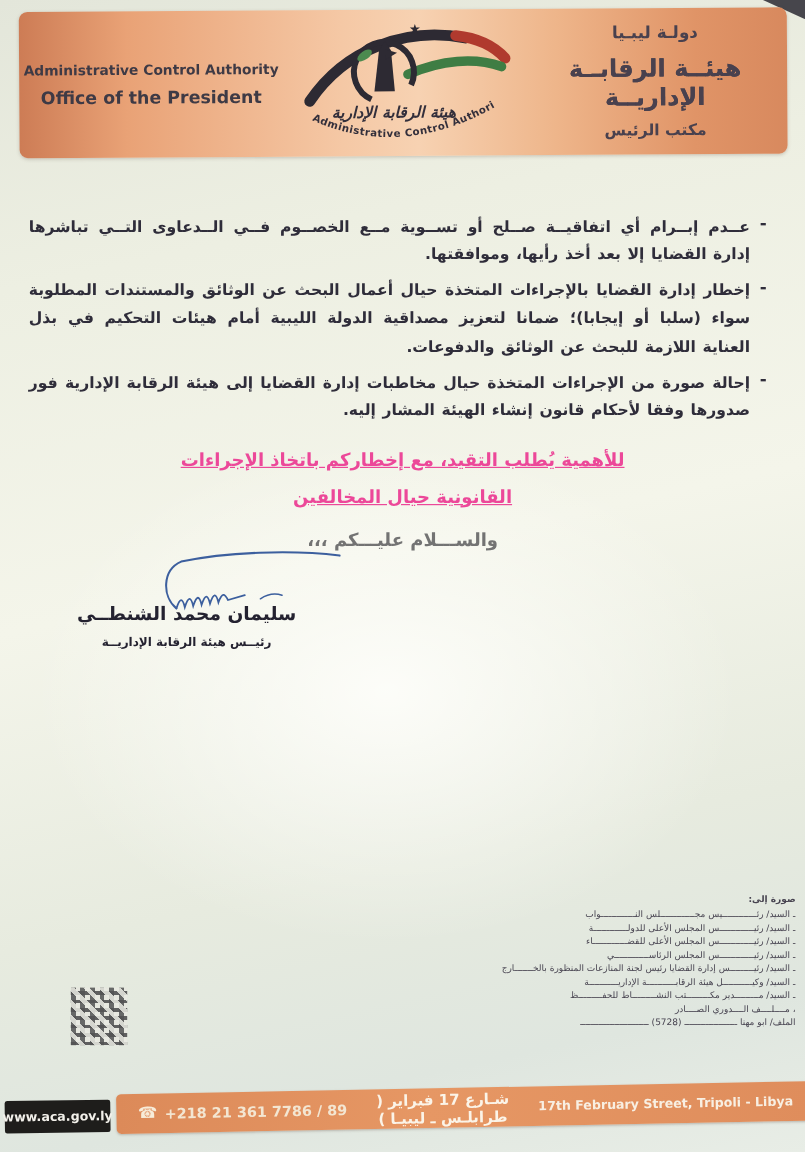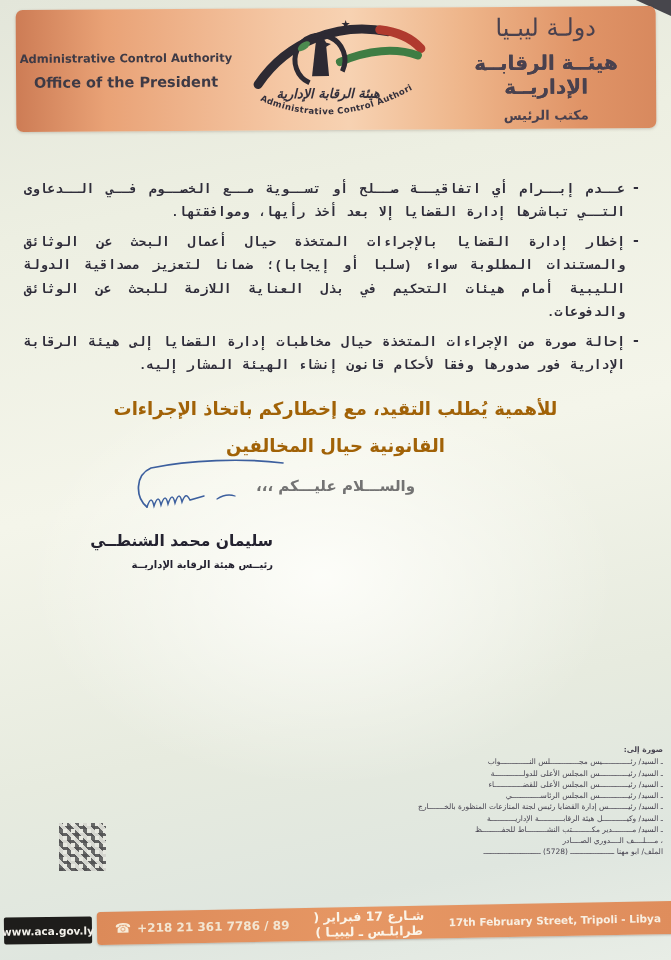--- a/index.html
+++ b/index.html
@@ -20,34 +20,34 @@
     background:linear-gradient(90deg,#cd7c55 0%,#e9a276 14%,#f5c8a5 42%,#f7d2b2 52%,#eeb58a 70%,#e09467 88%,#d8895e 100%);
     box-shadow:0 1px 3px rgba(90,70,60,.25);
     display:flex;align-items:center;
   }
   .hdr-col{flex:1;display:flex;flex-direction:column;align-items:center;justify-content:center;gap:9px;}
   .hdr-en{color:#3e3a45;text-align:center;}
   .hdr-en .l1{font-size:20px;font-weight:800;letter-spacing:.4px;}
   .hdr-en .l2{font-size:11.5px;font-weight:800;}
   .hdr-en .l3{font-size:14.5px;font-weight:800;}
   .hdr-ar{color:#49414e;text-align:center;direction:rtl;}
-  .hdr-ar .r1{font-size:24px;font-weight:400;}
+  .hdr-ar .r1{font-size:14px;font-weight:700;}
   .hdr-ar .r2{font-size:20px;font-weight:800;text-shadow:0 0 .4px #49414e;}
   .hdr-ar .r3{font-size:13px;font-weight:700;}
   .hdr-logo{flex:0 0 200px;display:flex;align-items:center;justify-content:center;}
   
   .letter{position:absolute;right:24px;left:24px;top:178px;direction:rtl;color:#2f2d3a;}
   .bullet-row{display:flex;margin:0 0 7px 0;}
   .bullet-dash{flex:0 0 22px;font-weight:800;font-size:14px;padding-top:1px;text-align:center;}
-  .bullet-text{flex:1;font-size:13px;font-weight:700;line-height:1.78;text-align:justify;word-spacing:1px;font-family:Liberation Mono, monospace;}
-  .emphasis{margin-top:14px;text-align:center;color:#a16207;font-weight:800;font-size:18px;line-height:2.05;}
+  .bullet-text{flex:1;font-size:13px;font-weight:700;line-height:1.78;text-align:justify;word-spacing:1px;}
+  .emphasis{margin-top:14px;text-align:center;color:#ec4899;font-weight:800;font-size:15px;line-height:2.05;text-decoration:underline;}
   .closing{margin-top:12px;text-align:center;color:#737373;font-weight:800;font-size:15px;}
   
   .sig-svg{position:absolute;left:125px;top:455px;}
-  .sign-block{position:absolute;left:38px;top:532px;width:235px;direction:rtl;color:#242230;}
+  .sign-block{position:absolute;left:38px;top:503px;width:235px;text-align:center;direction:rtl;color:#242230;}
   .sign-name{font-size:15.5px;font-weight:800;}
   .sign-title{font-size:10px;font-weight:800;margin-top:9px;}
   
   .cc{position:absolute;right:8px;top:744px;width:332px;direction:rtl;color:#474350;font-size:7.5px;line-height:1.5;}
   .cc-heading{font-weight:700;margin-bottom:1px;}
   .cc-item{white-space:nowrap;overflow:hidden;}
   
   .qr{position:absolute;left:59px;top:823px;width:47px;height:48px;opacity:.8;
     background:
       repeating-linear-gradient(45deg,transparent 0 5px,rgba(235,235,228,.85) 5px 9px),

